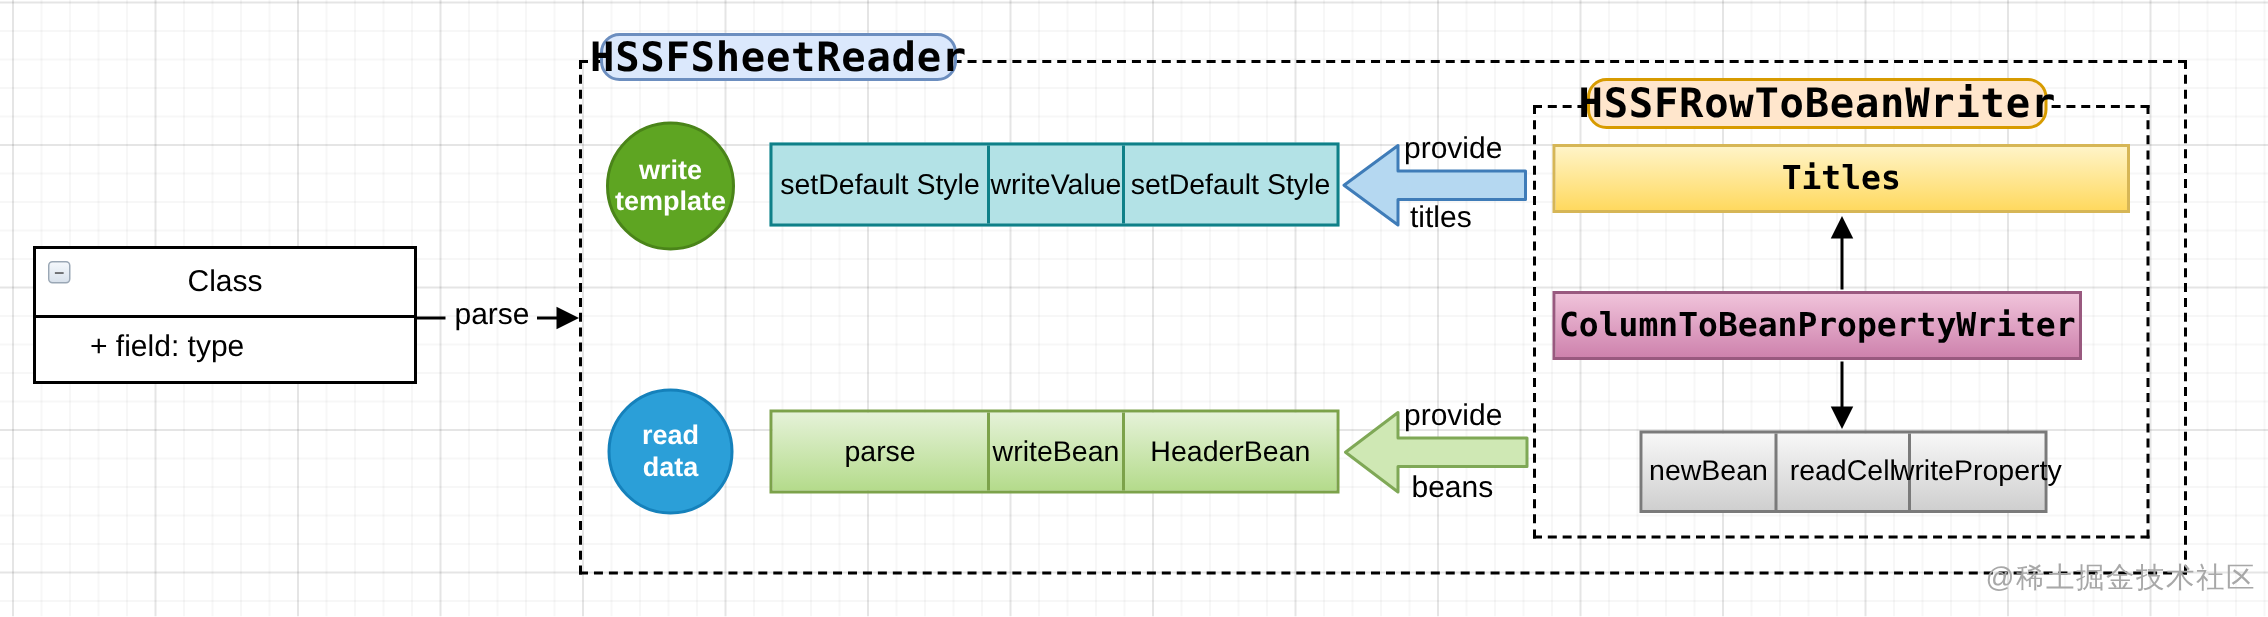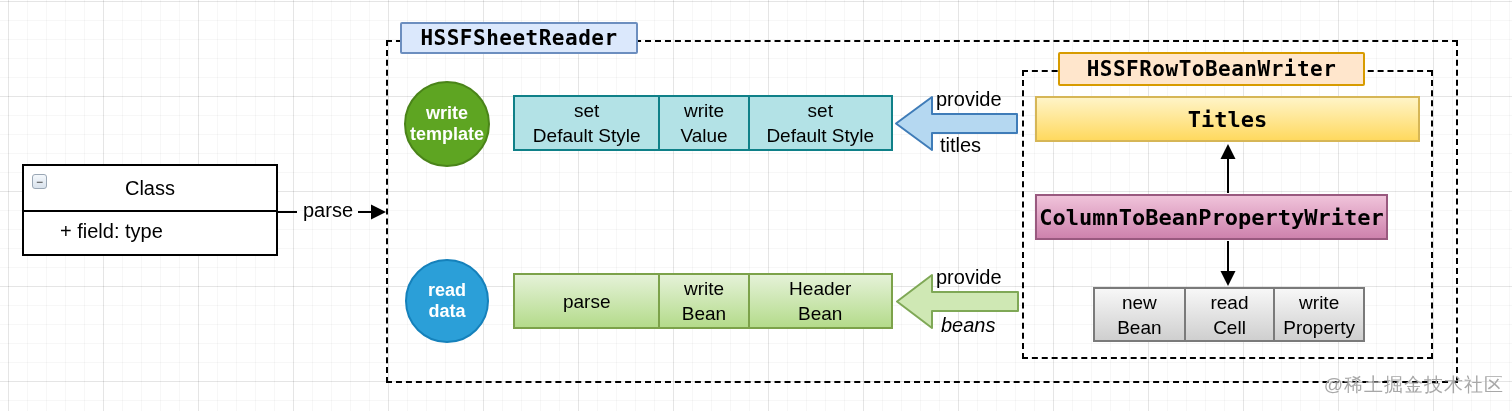--- a/index.html
+++ b/index.html
@@ -24,34 +24,34 @@
   .collapse-btn{position:absolute;left:8px;top:8px;width:15px;height:15px;box-sizing:border-box;
     border:1px solid #9aa7b5;border-radius:3px;background:linear-gradient(#f4f8fc,#d9e2ec);
     display:flex;align-items:center;justify-content:center;font-size:12px;line-height:1;color:#333;}
   .class-field{position:absolute;left:12px;top:54px;font-size:20px;margin-left:24px;}
 
   
   .outer-dash{left:386px;top:40px;width:1072px;height:343px;border:2px dashed #000;box-sizing:border-box;}
   .inner-dash{left:1022px;top:70px;width:411px;height:289px;border:2px dashed #000;box-sizing:border-box;}
 
   
-  .tag{box-sizing:border-box;border-radius:2px;display:flex;align-items:center;justify-content:center;
-    font-family:"DejaVu Sans Mono","Liberation Mono",monospace;font-weight:700;font-size:21px;letter-spacing:.5px;}
+  .tag{box-sizing:border-box;border-radius:13px;display:flex;align-items:center;justify-content:center;
+    font-family:"DejaVu Sans Mono","Liberation Mono",monospace;font-weight:700;font-size:27px;letter-spacing:.5px;}
   .tag-reader{left:400px;top:22px;width:238px;height:32px;background:#dbe8fc;border:2px solid #6c8ebf;}
   .tag-writer{left:1058px;top:52px;width:307px;height:34px;background:#ffe6cc;border:2px solid #d79b00;}
 
   
   .circle{border-radius:50%;box-sizing:border-box;display:flex;flex-direction:column;align-items:center;justify-content:center;
     color:#fff;font-size:18px;font-weight:700;line-height:21px;text-align:center;}
   .circle-green{left:404px;top:81px;width:86px;height:86px;background:#5ea522;border:2px solid #4a8419;}
   .circle-blue{left:405px;top:259px;width:84px;height:84px;background:#2b9fd8;border:2px solid #1581bb;}
 
   
   .steps{display:flex;box-sizing:border-box;}
-  .steps .cell{box-sizing:border-box;display:flex;flex-direction:column;align-items:center;justify-content:center;
+  .steps .cell{box-sizing:border-box;display:flex;align-items:center;justify-content:center;
     font-size:19px;line-height:25px;text-align:center;}
   .steps-teal{left:513px;top:95px;width:380px;height:56px;border:2px solid #0f8088;background:#b3e2e6;}
   .steps-teal .cell + .cell{border-left:2px solid #0f8088;}
   .steps-green{left:513px;top:273px;width:380px;height:56px;border:2px solid #7ca24a;
     background:linear-gradient(#e5f2d8,#b4db8b);}
   .steps-green .cell + .cell{border-left:2px solid #7ca24a;}
   .steps-gray{left:1093px;top:287px;width:272px;height:55px;border:2px solid #7a7a7a;
     background:linear-gradient(#f7f7f7,#cfcfcf);}
   .steps-gray .cell + .cell{border-left:2px solid #7a7a7a;}
   .w145{width:145px;} .w90{width:90px;} .w91{width:91px;}
@@ -63,21 +63,21 @@
     background:linear-gradient(#fff4c7,#ffd95f);}
   .box-pink{left:1035px;top:194px;width:353px;height:46px;border:2px solid #99597f;
     background:linear-gradient(#f0c3da,#ce82ad);}
 
   
   .lbl{font-size:20px;white-space:nowrap;text-align:center;}
   .lbl-parse{left:299px;top:199px;width:58px;text-align:center;}
   .lbl-provide-t{left:936px;top:88px;}
   .lbl-titles{left:940px;top:134px;}
   .lbl-provide-b{left:936px;top:266px;}
-  .lbl-beans{left:941px;top:314px;font-style:italic;}
+  .lbl-beans{left:941px;top:314px;}
 
   .watermark{right:8px;top:372px;font-size:19px;color:#a8a8a8;letter-spacing:1px;}
 
   svg.overlay{position:absolute;left:0;top:0;pointer-events:none;}
 </style>
 </head>
 <body>
 
 <div id="stage">
 

